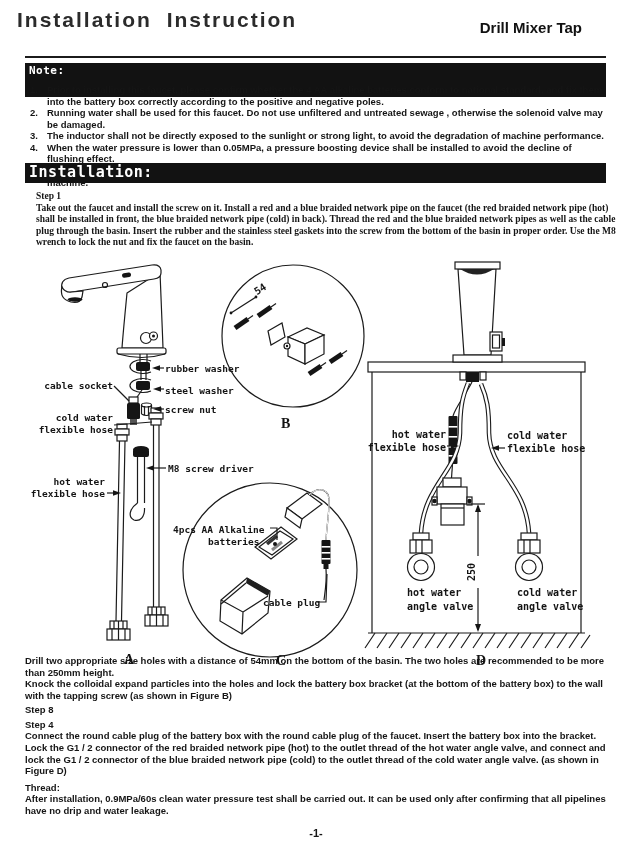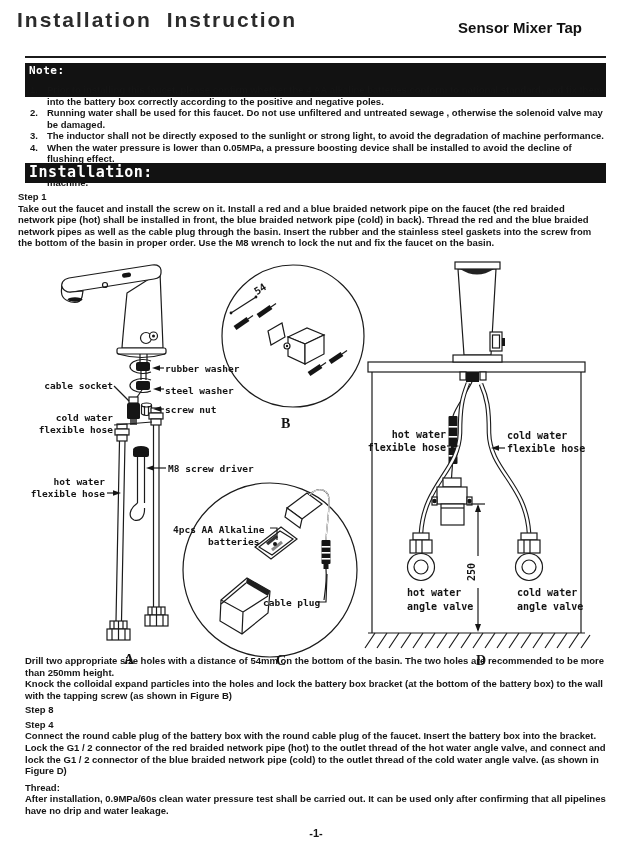--- a/index.html
+++ b/index.html
@@ -10,21 +10,21 @@
   .product-title{position:absolute;right:50px;top:19px;font-size:15px;font-weight:bold;color:#111;}
   .head-rule{position:absolute;left:25px;top:56px;width:581px;height:2px;background:#1b1b1b;}
   .bar{position:absolute;left:25px;width:581px;background:#121212;color:#fff;
         font-family:"DejaVu Sans Mono",monospace;font-weight:bold;box-sizing:border-box;padding-left:4px;}
   .bar-note{top:63px;height:34px;font-size:11px;line-height:15px;letter-spacing:.5px;}
   .bar-install{top:163px;height:20px;font-size:15px;line-height:19px;letter-spacing:.5px;}
   .note-list{position:absolute;left:25px;top:84px;width:581px;}
   .note-row{display:flex;font-size:9.5px;font-weight:bold;line-height:1.22;color:#151515;}
   .note-num{flex:none;width:22px;padding-left:5px;box-sizing:border-box;}
   .note-text{flex:1;}
-  .step1-block{position:absolute;left:18px;top:191px;width:581px;}
+  .step1-block{position:absolute;left:36px;top:191px;width:581px;font-family:Liberation Serif, serif;}
   .steps-block{position:absolute;left:25px;top:655px;width:581px;}
   .step-label{font-size:9.5px;font-weight:bold;line-height:1.22;color:#151515;}
   .step-text{font-size:9.5px;font-weight:bold;line-height:1.22;color:#151515;margin:0;}
   .gap3{margin-top:3px;} .gap5{margin-top:5px;}
   .page-num{position:absolute;left:0;top:827px;width:632px;text-align:center;
         font-size:11px;font-weight:bold;color:#151515;}
   .fig-svg{position:absolute;left:25px;top:256px;}
   .ln{stroke:#1b1b1b;stroke-width:1.2;fill:none;}
   .lnw{stroke:#1b1b1b;stroke-width:1.2;fill:#fff;}
   .fill-ink{fill:#151515;stroke:none;}
@@ -32,21 +32,21 @@
   .dlabD{font-family:"DejaVu Sans Mono",monospace;font-size:10px;font-weight:bold;fill:#141414;}
   .dim-txt{font-family:"DejaVu Sans Mono",monospace;font-size:10px;font-weight:bold;fill:#141414;}
   .flet{font-family:"Liberation Serif",serif;font-size:14px;font-weight:bold;fill:#141414;}
 </style>
 </head>
 <body>
 
 <div class="page">
 
   <div class="doc-title">Installation Instruction</div>
-  <div class="product-title">Sensor Mixer Tap</div>
+  <div class="product-title">Drill Mixer Tap</div>
   <div class="head-rule"></div>
 
   <div class="bar bar-note">Note:</div>
 
   <div class="note-list">
     <div class="note-row">
       <span class="note-num">1.</span>
       <span class="note-text">Prior to installing this faucet, please confirm whether the 4 AA alkaline batteries conform to national standard, and fix them into the battery box correctly according to the positive and negative poles.</span>
     </div>
     <div class="note-row">

